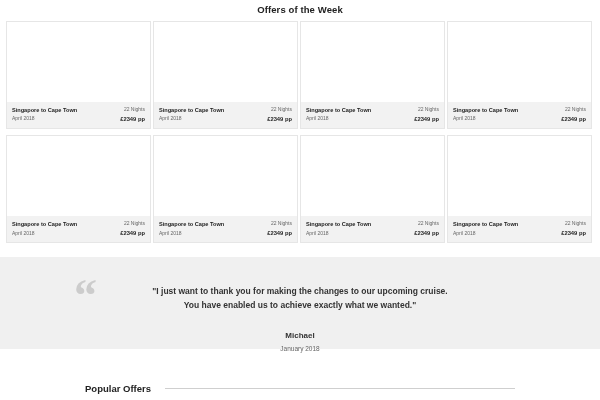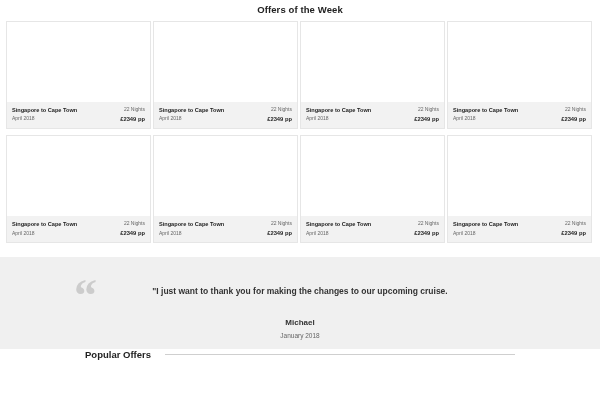--- a/index.html
+++ b/index.html
@@ -124,20 +124,21 @@
   }
   .quote-date {
     text-align: center;
     font-size: 6.5px;
     color: #666;
     margin-top: 5px;
   }
 
   
   .popular {
+    margin-top: 34px;
     padding: 0 85px;
     display: flex;
     align-items: center;
   }
   .popular-title {
     font-size: 9.5px;
     font-weight: bold;
     color: #222;
     white-space: nowrap;
   }
@@ -268,20 +269,21 @@
         </div>
       </div>
     </div>
 
   </div>
 
   <div class="testimonial">
     <div class="quote-mark">“</div>
     <div class="quote-text">
       <div>"I just want to thank you for making the changes to our upcoming cruise.</div>
+      <div>You have enabled us to achieve exactly what we wanted."</div>
     </div>
     <div class="quote-author">Michael</div>
     <div class="quote-date">January 2018</div>
   </div>
 
   <div class="popular">
     <div class="popular-title">Popular Offers</div>
     <div class="popular-rule"></div>
   </div>
 

